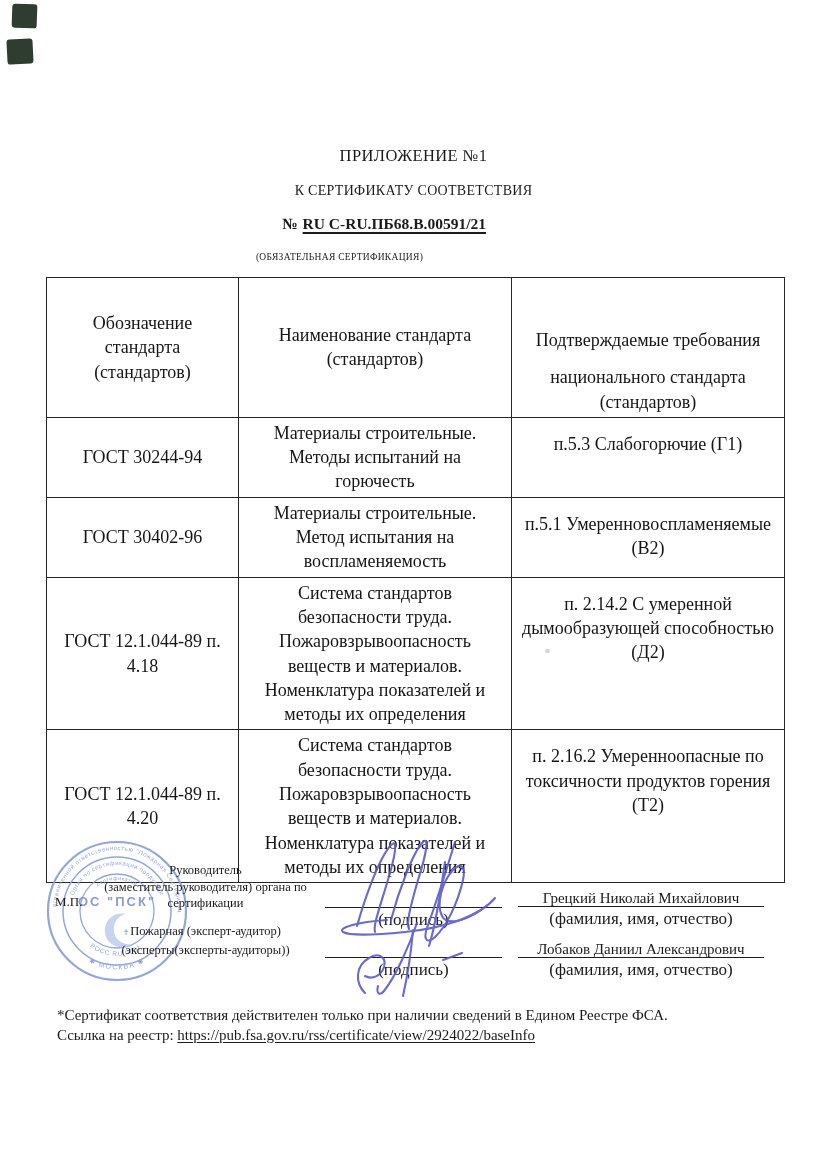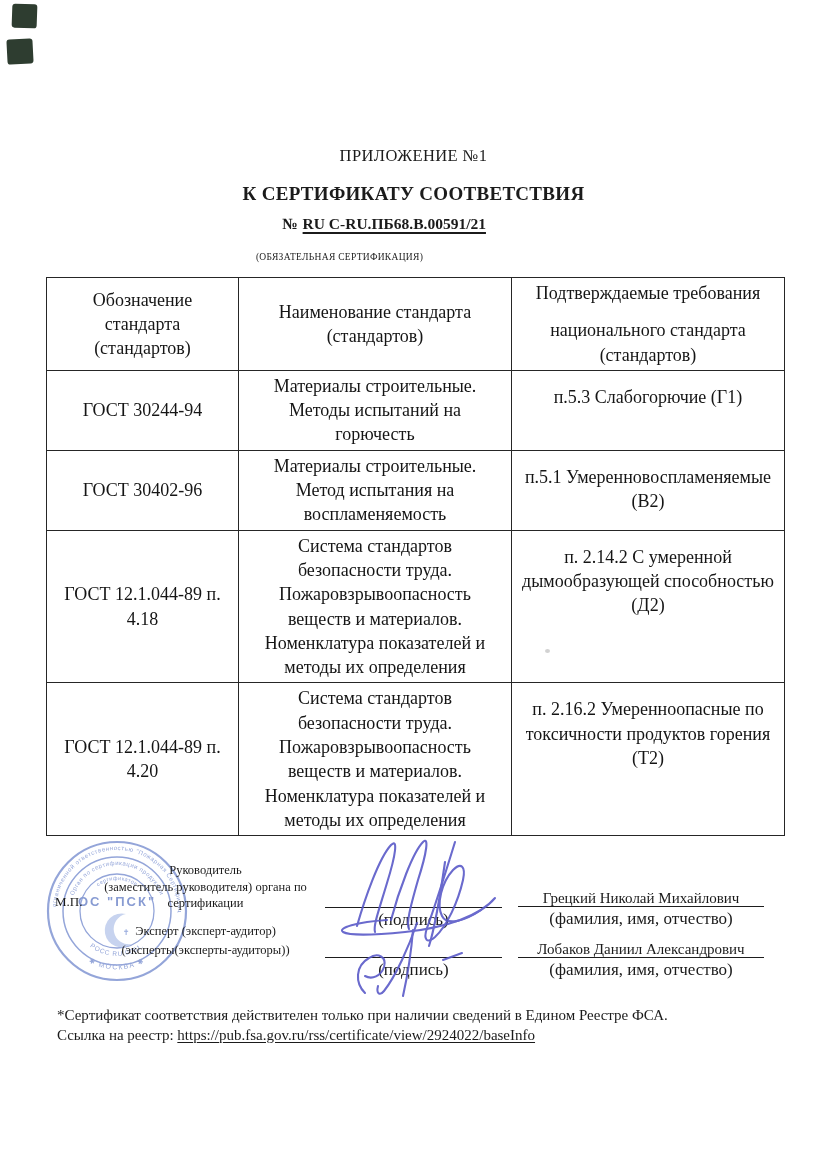--- a/index.html
+++ b/index.html
@@ -9,33 +9,33 @@
   .ctr{text-align:center;}
 
   
   .corner-mark{position:absolute;background:#2e3d30;border-radius:3px;}
   .mark1{left:12px;top:4px;width:25px;height:24px;transform:rotate(2deg);}
   .mark2{left:7px;top:39px;width:26px;height:25px;transform:rotate(-3deg);}
   .speck{position:absolute;left:545px;top:649px;width:5px;height:4px;background:#d2d2d2;border-radius:50%;}
 
   
   .title1{left:0;width:827px;top:146px;font-size:16.5px;font-weight:normal;letter-spacing:.4px;}
-  .title2{left:0;width:827px;top:183px;font-size:19px;font-weight:bold;letter-spacing:.3px;}
+  .title2{left:0;width:827px;top:183px;font-size:14px;font-weight:normal;letter-spacing:.3px;}
   .certno{left:0;width:768px;top:215px;font-size:15.5px;font-weight:bold;}
   .certno .u{text-decoration:underline;text-underline-offset:3px;text-decoration-thickness:1.5px;margin-left:5px;}
   .subtitle{left:0;width:679px;top:252px;font-size:9.5px;letter-spacing:.3px;}
 
   
   table.cert{position:absolute;left:46px;top:277px;width:738px;border-collapse:collapse;
              font-size:18px;line-height:1.35;color:#151515;table-layout:fixed;}
   table.cert td{border:1.4px solid #262626;text-align:center;vertical-align:middle;padding:3px 10px;}
   table.cert td.req{vertical-align:top;padding-top:14px;}
   table.cert td.hdr{vertical-align:middle;}
   td.hdr3{vertical-align:top;padding-top:6px;}
-  td.hdr3 .l1{margin-bottom:13px;}
+  td.hdr3 .l1{margin-bottom:13px;margin-top:47px;}
 
   
   .mp{left:55px;top:894px;font-size:13px;z-index:3;}
   .roles1{left:98px;top:862px;width:215px;font-size:12.5px;line-height:16.5px;z-index:3;}
   .roles2{left:98px;top:922px;width:215px;font-size:12.5px;line-height:19px;z-index:3;}
   .sig-line{height:0;border-top:1.5px solid #1d1d1d;z-index:2;}
   .cap{font-size:17px;z-index:2;}
   .sline1{left:325px;top:907px;width:177px;}
   .scap1{left:325px;top:910px;width:177px;}
   .sline2{left:325px;top:957px;width:177px;}
@@ -138,21 +138,21 @@
   </svg>
 
   <div class="abs mp">М.П.</div>
 
   <div class="abs ctr roles1">
     <div>Руководитель</div>
     <div>(заместитель руководителя) органа по</div>
     <div>сертификации</div>
   </div>
   <div class="abs ctr roles2">
-    <div>Эксперт (эксперт-аудитор)</div>
+    <div>Пожарная (эксперт-аудитор)</div>
     <div>(эксперты(эксперты-аудиторы))</div>
   </div>
 
   <div class="abs sig-line sline1"></div>
   <div class="abs ctr cap scap1">(подпись)</div>
   <div class="abs sig-line sline2"></div>
   <div class="abs ctr cap scap2">(подпись)</div>
 
   <div class="abs ctr name name1">Грецкий Николай Михайлович</div>
   <div class="abs sig-line nline1"></div>

